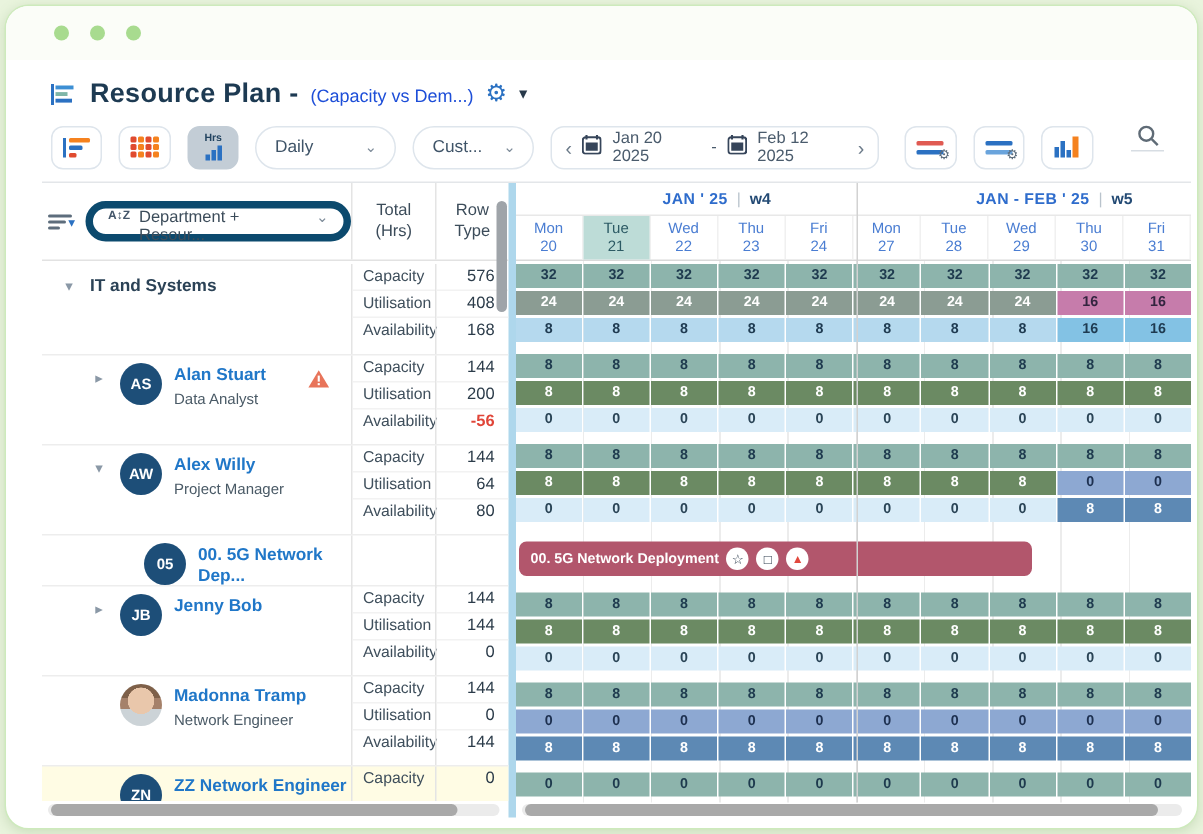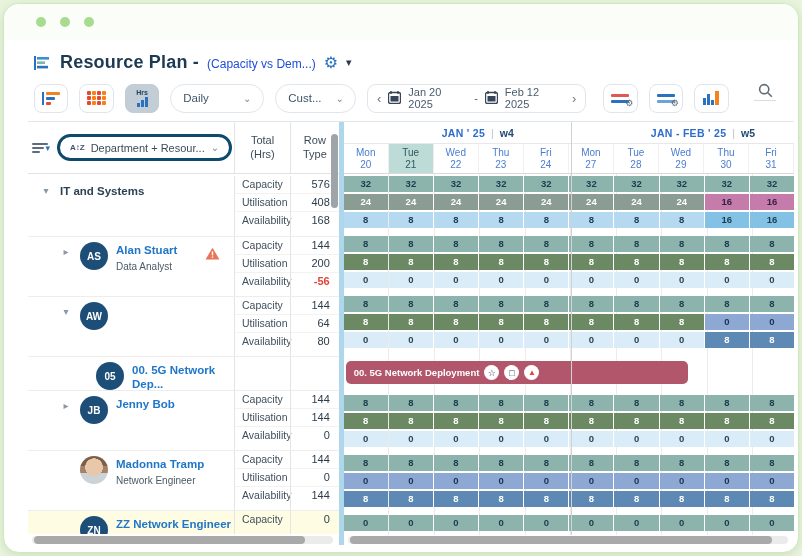--- a/index.html
+++ b/index.html
@@ -58,21 +58,21 @@
   .grid-pane { width:455px; position:relative; }
 
   
   .lp-header { height:52px; display:grid; grid-template-columns:206px 56px 1fr; border-bottom:1px solid #e2e2e2; }
   .lp-h-tree { display:flex; align-items:center; gap:9px; padding-left:4px; }
   .sorticon { display:flex; flex-direction:column; gap:2px; width:16px; position:relative; }
   .sorticon i { display:block; height:2px; background:#56импgray; }
   .sorticon i { background:#5d6d7c; border-radius:1px; }
   .sorticon i:nth-child(1){width:16px}.sorticon i:nth-child(2){width:12px}.sorticon i:nth-child(3){width:8px}
   .sorticon .arr { position:absolute; right:-2px; top:0; color:#2b71c2; font-size:9px; }
-  .group-pill { display:flex; align-items:center; gap:6px; border:3px solid #0c4a6e; border-radius:15px;
+  .group-pill { display:flex; align-items:flex-start; gap:6px; border:5px solid #0c4a6e; border-radius:15px;
                 height:27px; padding:0 10px; font-size:11px; color:#3c4c5a; cursor:pointer; }
   .azicon { font-size:8px; font-weight:700; color:#44566a; }
   .lp-h-col { display:flex; align-items:center; justify-content:center; text-align:center;
               font-size:11px; color:#3c4c5a; border-left:1px solid #e4e4e4; line-height:1.25; }
 
   
   .lp-body { height:360px; overflow:hidden; position:relative; padding-top:2px; }
   .lblock { display:grid; grid-template-columns:206px 56px 1fr; border-top:1px solid #ededed; }
   .lblock:first-child { border-top:none; }
   .lblock.hl-row { background:#fffce4; }
@@ -315,20 +315,24 @@
               <div class="lcol">
                 <div class="lrow val">144</div>
                 <div class="lrow val">200</div>
                 <div class="lrow val neg">-56</div>
               </div>
             </div>
             <div class="lblock" style="height: 60px;">
               <div class="tree" style="padding-left: 32px;">
                 <span class="chev">▾</span>
                 <span class="avatar">AW</span>
+                <div>
+                  <div class="nm">Alex Willy</div>
+                  <div class="rl">Project Manager</div>
+                </div>
               </div>
               <div class="lcol">
                 <div class="lrow">Capacity</div>
                 <div class="lrow">Utilisation</div>
                 <div class="lrow">Availability</div>
               </div>
               <div class="lcol">
                 <div class="lrow val">144</div>
                 <div class="lrow val">64</div>
                 <div class="lrow val">80</div>

